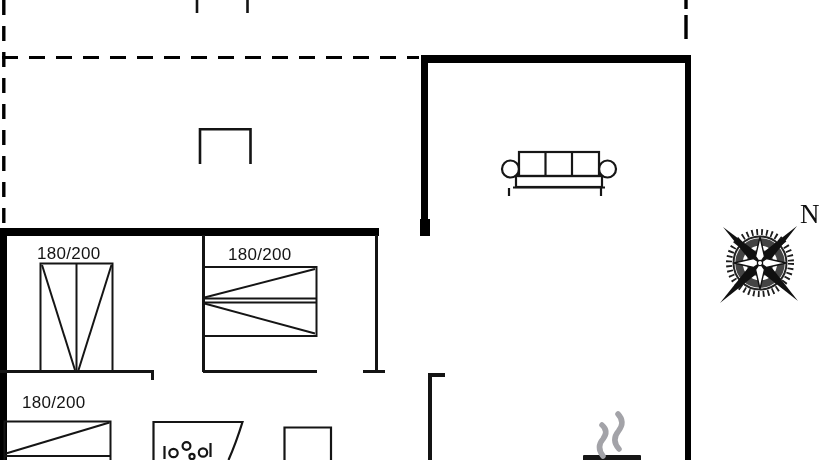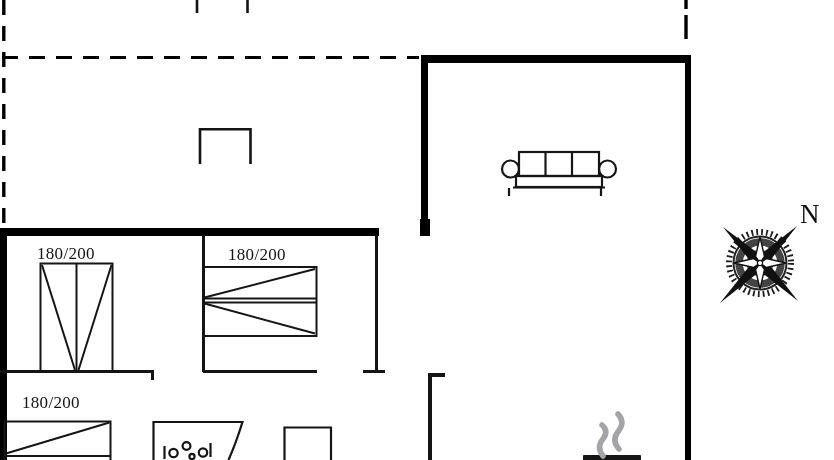--- a/index.html
+++ b/index.html
@@ -3,21 +3,21 @@
 <meta charset="utf-8">
 <style>
   html,body{margin:0;padding:0;background:#fff;}
   .stage{
     position:relative;width:834px;height:460px;background:#ffffff;
     overflow:hidden;font-family:"Liberation Sans",sans-serif;
   }
   .stage svg{position:absolute;left:0;top:0;}
   .lbl{
     position:absolute;font-size:17px;line-height:17px;color:#141414;
-    letter-spacing:.3px;white-space:nowrap;font-family:Liberation Serif, serif;
+    letter-spacing:.3px;white-space:nowrap;font-family:Liberation Sans, sans-serif;
   }
   .north{
     position:absolute;font-family:"Liberation Serif",serif;
     font-size:27px;line-height:27px;color:#101010;
   }
 </style>
 </head>
 <body>
 
 <div class="stage">

